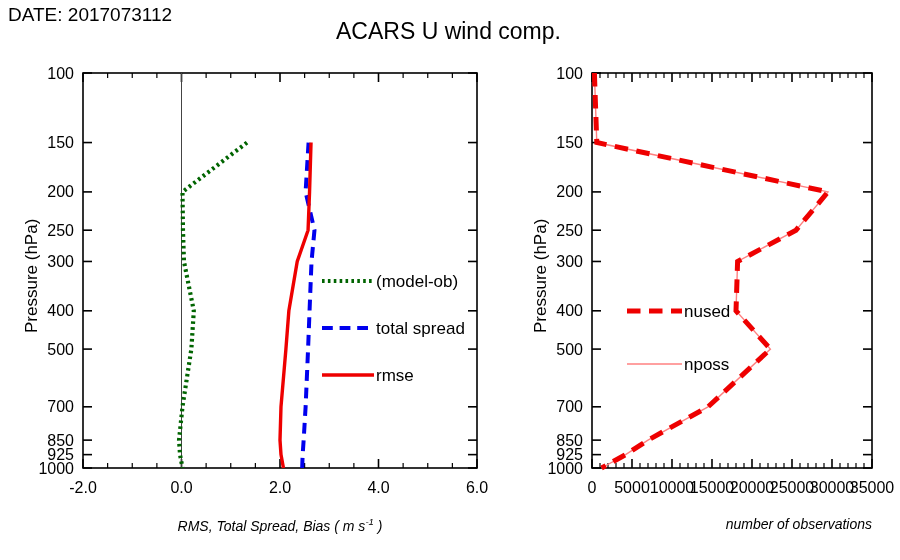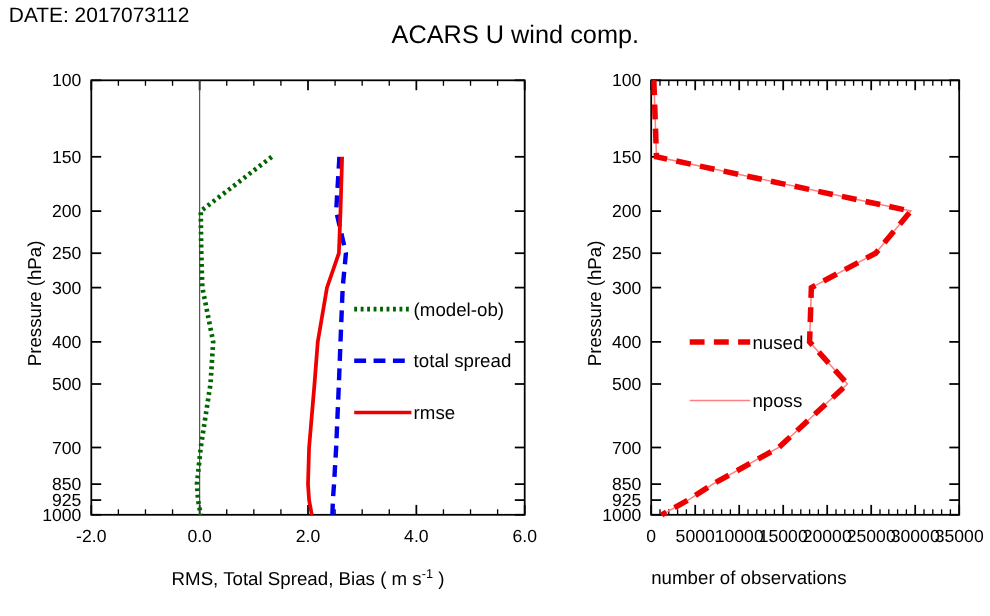--- a/index.html
+++ b/index.html
@@ -4,43 +4,43 @@
 <style>
   html,body{margin:0;padding:0;}
   body{
     width:900px;height:560px;background:#ffffff;
     font-family:"Liberation Sans", sans-serif;
     color:#000; overflow:hidden; position:relative;
   }
   #stage{position:absolute;left:0;top:0;width:900px;height:560px;}
   .txt{position:absolute;white-space:nowrap;}
   #date-label{left:8px;top:4px;font-size:19px;}
-  #main-title{left:336px;top:18px;font-size:23px;margin-left:20px;}
-  .axis-title{font-size:17px;}
+  #main-title{left:336px;top:18px;font-size:23px;}
+  .axis-title{font-size:14px;font-style:italic;}
   .ylabel-rot{
     position:absolute;font-size:17px;
     transform-origin:0 0;transform:rotate(-90deg);
   }
   sup{font-size:0.68em;vertical-align:super;}
   svg{position:absolute;left:0;top:0;}
 </style>
 </head>
 <body>
 
 <div id="stage">
 
   <div class="txt" id="date-label">DATE: 2017073112</div>
   <div class="txt" id="main-title">ACARS U wind comp.</div>
 
   <div class="ylabel-rot" id="left-ylabel" style="left: 22px; top: 332.5px;">Pressure (hPa)</div>
   <div class="ylabel-rot" id="right-ylabel" style="left: 531px; top: 332.5px;">Pressure (hPa)</div>
 
   <div class="txt axis-title" id="left-xlabel" style="top: 516px; left: 0px; width: 560px; text-align: center;"><span>RMS, Total Spread, Bias ( m s</span><sup>-1</sup><span> )</span></div>
 
-  <div class="txt axis-title" id="right-xlabel" style="top: 516px; left: 592px; width: 280px; text-align: left;">number of observations</div>
+  <div class="txt axis-title" id="right-xlabel" style="top: 516px; left: 592px; width: 280px; text-align: right;">number of observations</div>
 
   <svg id="gfx" width="900" height="560">
       <rect x="83" y="73" width="394" height="395" fill="none" stroke="#000" stroke-width="1.6"></rect>
       <line x1="83" y1="73" x2="92" y2="73" stroke="#000" stroke-width="1.6"></line>
       <line x1="468" y1="73" x2="477" y2="73" stroke="#000" stroke-width="1.6"></line>
       <line x1="83" y1="142.55604732699402" x2="92" y2="142.55604732699402" stroke="#000" stroke-width="1.6"></line>
       <line x1="468" y1="142.55604732699402" x2="477" y2="142.55604732699402" stroke="#000" stroke-width="1.6"></line>
       <line x1="83" y1="191.90684828727245" x2="92" y2="191.90684828727245" stroke="#000" stroke-width="1.6"></line>
       <line x1="468" y1="191.90684828727245" x2="477" y2="191.90684828727245" stroke="#000" stroke-width="1.6"></line>
       <line x1="83" y1="230.18630342545475" x2="92" y2="230.18630342545475" stroke="#000" stroke-width="1.6"></line>

